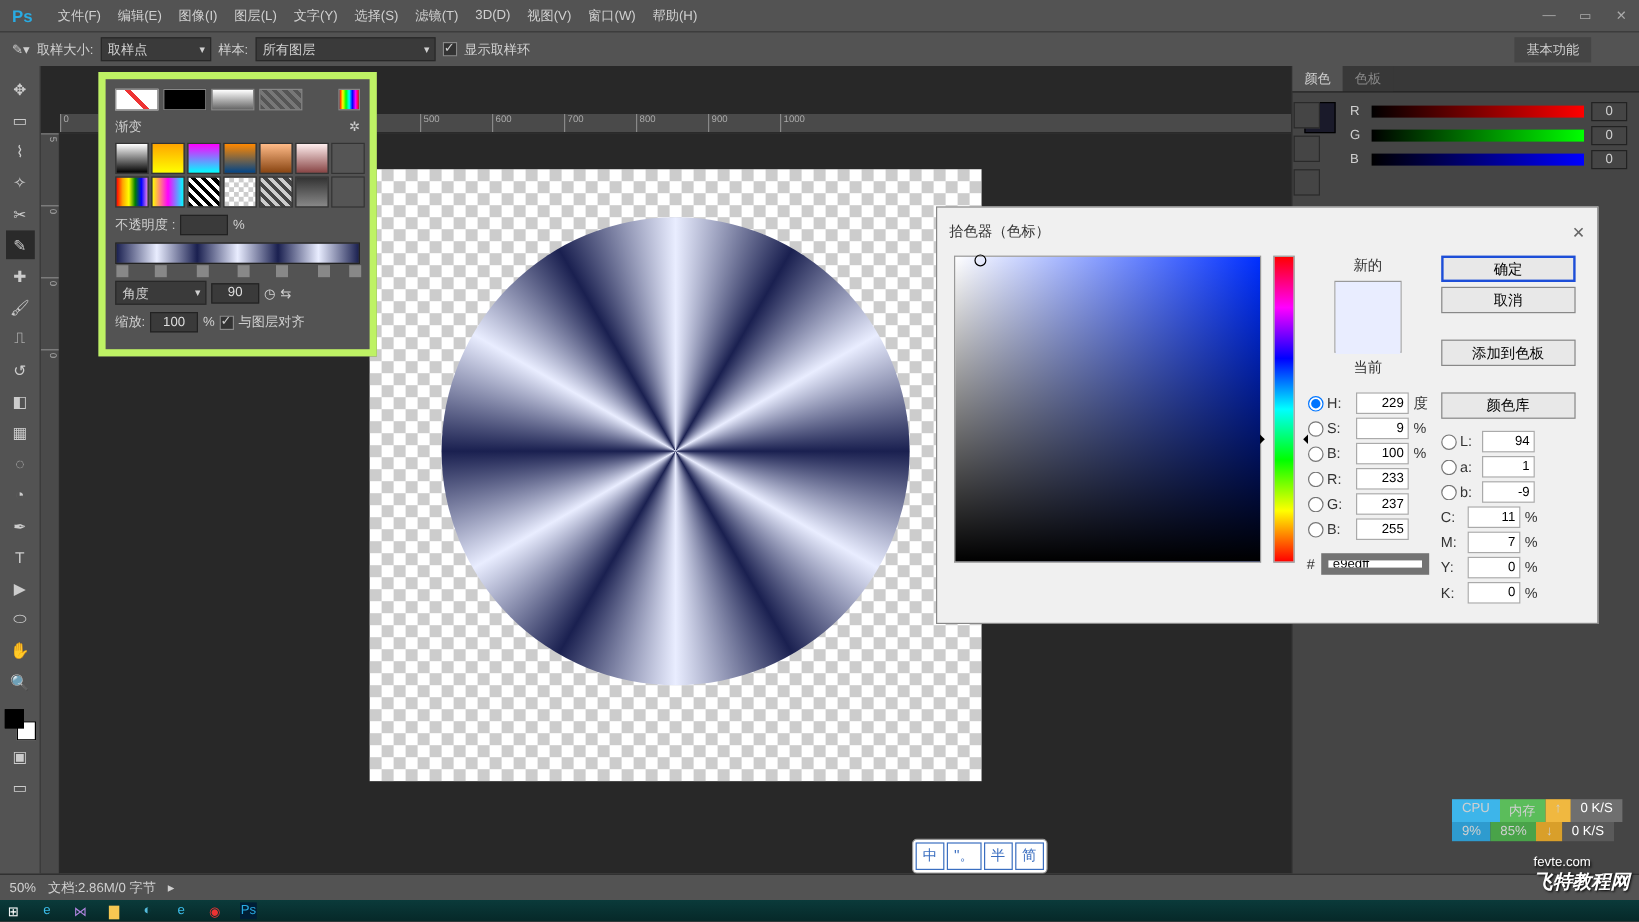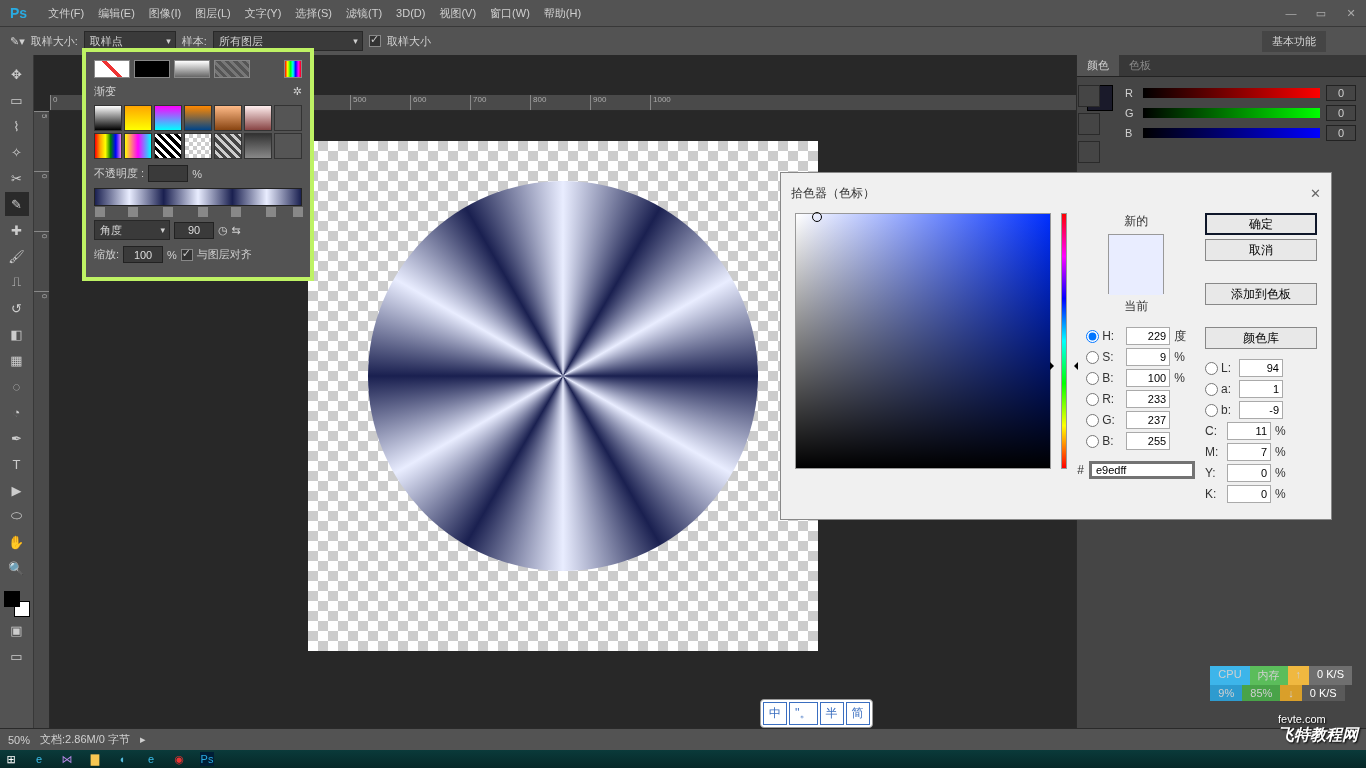--- a/index.html
+++ b/index.html
@@ -35,21 +35,21 @@
 .workspace { position:absolute; left:34px; top:55px; right:290px; bottom:40px; background:#282828; }
 .ruler-top { position:absolute; left:16px; right:0; top:40px; height:16px; background:#4a4a4a; border-bottom:1px solid #2a2a2a; display:flex; overflow:hidden; font-size:8px; color:#aaa; }
 .ruler-top span { flex:0 0 60px; border-left:1px solid #888; padding-left:2px; }
 .ruler-left { position:absolute; left:0; top:56px; bottom:0; width:16px; background:#4a4a4a; border-right:1px solid #2a2a2a; display:flex; flex-direction:column; overflow:hidden; }
 .ruler-left span { flex:0 0 60px; border-top:1px solid #888; font-size:8px; writing-mode:vertical-rl; padding-top:2px; color:#aaa; }
 .canvas-wrap { position:absolute; left:16px; top:56px; right:0; bottom:0; overflow:hidden; display:flex; align-items:flex-start; justify-content:center; padding-top:30px; }
 .artboard { width:510px; height:510px; background:repeating-conic-gradient(#ccc 0 25%, #fff 0 50%) 0 0/20px 20px; position:relative; }
 .ellipse { position:absolute; width:390px; height:390px; left:60px; top:40px; border-radius:50%; background:conic-gradient(from 0deg,#e9edff,#1a2050,#e9edff,#1a2050,#e9edff,#1a2050,#e9edff,#1a2050,#e9edff,#1a2050,#e9edff,#1a2050,#e9edff); }
 
 
-.grad-panel { position:absolute; left:82px; top:48px; width:232px; background:#535353; border:4px solid #bef264; padding:8px; z-index:5; }
+.grad-panel { position:absolute; left:82px; top:60px; width:232px; background:#535353; border:6px solid #bef264; padding:8px; z-index:5; }
 .grad-panel .row { display:flex; align-items:center; gap:4px; margin-bottom:6px; }
 .fillbox { width:36px; height:18px; border:1px solid #888; }
 .fb-none { background:linear-gradient(45deg,transparent 45%,#e33 45%,#e33 55%,transparent 55%),#fff; }
 .fb-solid { background:#000; }
 .fb-grad { background:linear-gradient(#fff,#666); }
 .fb-pat { background:repeating-linear-gradient(45deg,#555,#555 3px,#777 3px,#777 6px); }
 .hue-sq { width:18px; height:18px; margin-left:auto; background:linear-gradient(90deg,red,yellow,lime,cyan,blue,magenta,red),linear-gradient(180deg,transparent,#000); background-blend-mode:normal; border:1px solid #888; }
 .grad-grid { display:grid; grid-template-columns:repeat(7,28px); gap:2px; margin-bottom:6px; }
 .grad-grid div { height:26px; border:1px solid #333; }
 .g0{background:linear-gradient(#fff,#000)} .g1{background:linear-gradient(orange,yellow)} .g2{background:linear-gradient(#f0f,#0ff)} .g3{background:linear-gradient(#f80,#048)} .g4{background:linear-gradient(#fb8,#841)} .g5{background:linear-gradient(#fee,#844)} .g6{background:#555}
@@ -88,24 +88,24 @@
 .np-box { width:56px; height:60px; border:1px solid #999; }
 .np-new { background:#e9edff; height:30px; }
 .np-cur { background:#e9edff; height:30px; }
 .inputs { margin-top:8px; }
 .irow { display:flex; align-items:center; gap:4px; margin-bottom:3px; }
 .irow input[type=text] { width:44px; height:18px; border:1px solid #aaa; text-align:right; padding-right:3px; font-size:11px; }
 .irow label { display:flex; align-items:center; gap:3px; width:36px; }
 .irow input[type=radio] { margin:0; }
 .right-col { display:flex; flex-direction:column; gap:4px; }
 .pk-btn { width:112px; height:22px; border:1px solid #888; background:#e8e8e8; cursor:pointer; font-size:12px; }
-.pk-btn.primary { border:2px solid #0f172a; }
+.pk-btn.primary { border:2px solid #1d4ed8; }
 .lab-inputs .irow label { width:30px; }
 .hex-row { display:flex; align-items:center; gap:5px; margin-top:4px; }
-.hex-row input { width:106px; height:18px; border:3px solid #737373; padding-left:4px; font-size:11px; }
+.hex-row input { width:90px; height:18px; border:6px solid #737373; padding-left:4px; font-size:11px; }
 .web-chk { display:flex; align-items:center; gap:4px; margin-top:6px; margin-left:2px; }
 
 
 .statusbar { position:absolute; left:0; right:0; bottom:18px; height:22px; background:#535353; border-top:1px solid #2a2a2a; display:flex; align-items:center; padding:0 8px; gap:10px; }
 .perf-box { position:absolute; right:14px; bottom:62px; display:flex; height:40px; font-size:11px; flex-direction:column; }
 .perf-row { display:flex; }
 .perf-cell { padding:2px 8px; }
 .pc-cpu-h { background:#3db5ea; } .pc-mem-h { background:#5bbd5b; } .pc-net-h { background:#f0b840; } .pc-spd-h { background:#6f6f6f; color:#fff; }
 .pc-cpu-v { background:#2e9bcf; } .pc-mem-v { background:#49a349; } .pc-net-v { background:#d99f2a; } .pc-spd-v { background:#5a5a5a; color:#fff; }
 
@@ -150,21 +150,21 @@
   </div>
 </div>
 
 <div class="optbar">
   <span>✎▾</span>
   <span>取样大小:</span>
   <div class="dropdown" style="width:92px">取样点</div>
   <span>样本:</span>
   <div class="dropdown" style="width:150px">所有图层</div>
   <span class="chk on"></span>
-  <span>取样大小</span>
+  <span>显示取样环</span>
   <div class="essentials">基本功能</div>
 </div>
 
 <div style="position:absolute;left:34px;top:55px;right:290px;height:40px;background:#3a3a3a;border-bottom:1px solid #222;">
   <div class="docinfo-left">895</div>
   <div style="position:absolute;left:310px;top:10px;display:flex;">
     <div class="tab active">
       <span>未标题-1 @ 50% (椭圆 1, RGB/8) *</span>
       <span class="x">×</span>
     </div>

